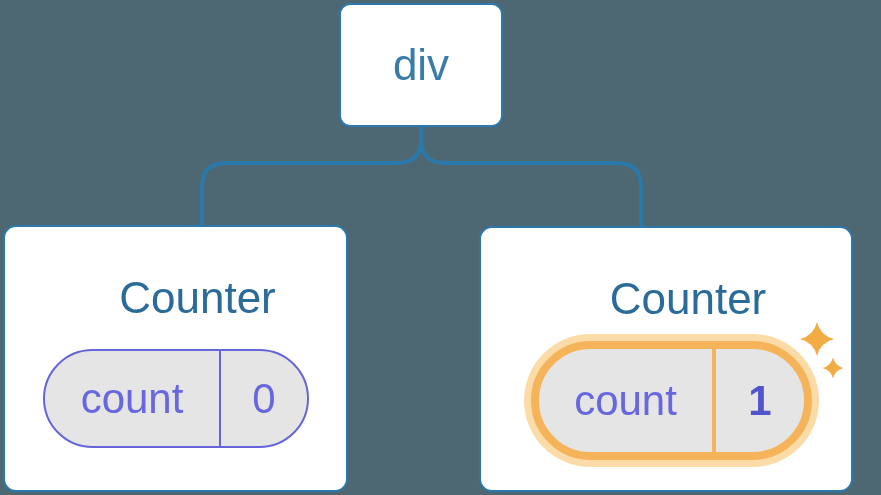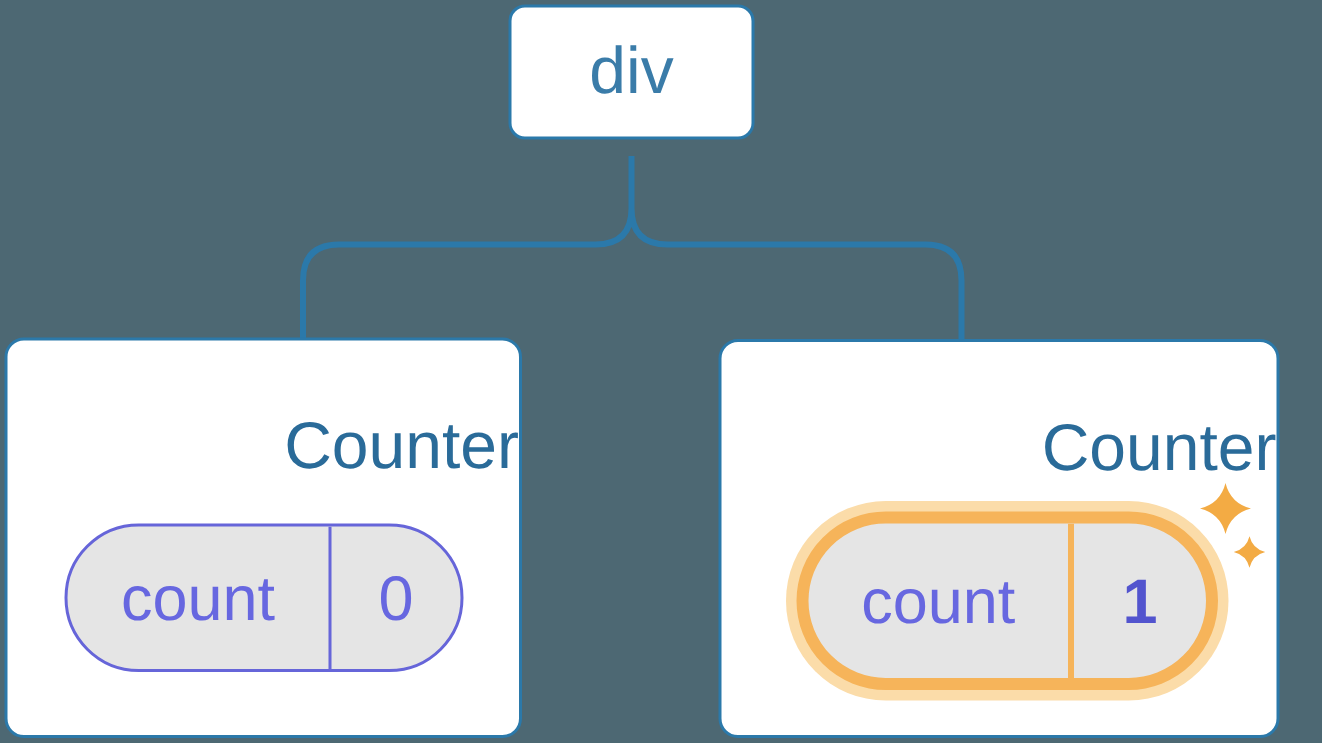--- a/index.html
+++ b/index.html
@@ -13,32 +13,32 @@
   }
   svg.connector { position: absolute; left: 0; top: 0; z-index: 0; }
   .node, .card {
     position: absolute;
     background: var(--card-bg, #ffffff);
     border: 2.5px solid var(--line-blue, #2b79aa);
     box-sizing: border-box;
     z-index: 1;
   }
   .node {
-    left: 339px; top: 3px; width: 164px; height: 90px;
+    left: 339px; top: 3px; width: 164px; height: 124px;
     border-radius: 11px;
     display: flex; align-items: center; justify-content: center;
     font-size: 44px; font-weight: 500;
     color: var(--node-text-blue, #3a7ca9);
   }
   .card { border-radius: 13px; }
   .card.card-left  { left: 3px;   top: 225px; width: 345px; height: 267px; }
   .card.card-right { left: 479px; top: 226px; width: 374px; height: 266px; }
   .card-title {
     position: absolute; top: 46px; left: 0; right: 0;
-    text-align: right;
+    text-align: center;
     font-size: 44px; font-weight: 500;
     color: var(--title-blue, #2a6b99);
     margin-left: 44px;
   }
   .pill {
     position: absolute;
     box-sizing: border-box;
     display: flex;
     border-radius: 64px;
     background: #e5e5e5;

